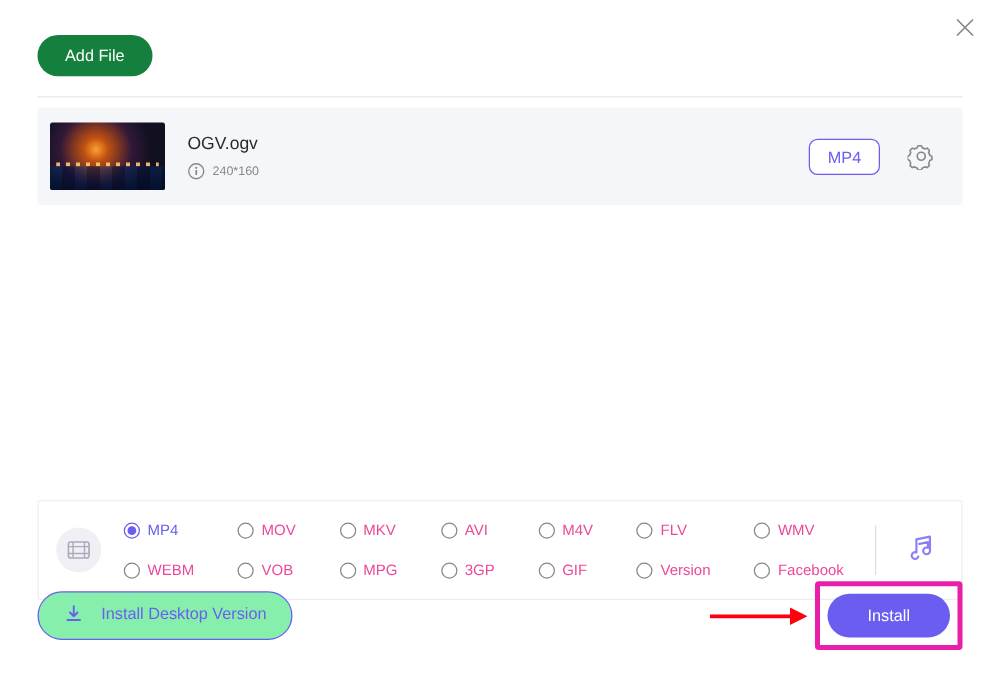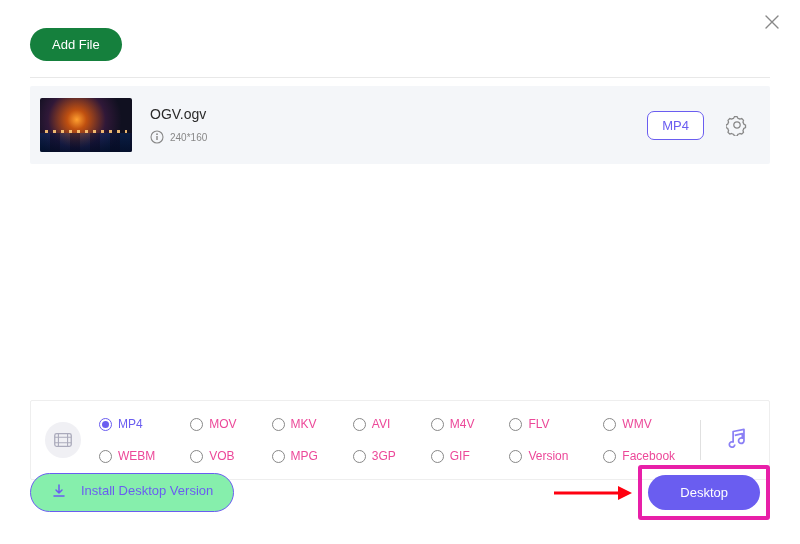--- a/index.html
+++ b/index.html
@@ -334,16 +334,16 @@
   </button>
 
   <div class="convert-wrap">
     <div class="arrow-annot">
       <svg width="80" height="18" viewBox="0 0 80 18">
           <line x1="2" y1="9" x2="68" y2="9" stroke="#ff0010" stroke-width="3"></line>
           <polygon points="66,2 80,9 66,16" fill="#ff0010"></polygon>
         </svg>
     </div>
     <div class="convert-highlight">
-      <button class="convert-btn">Desktop</button>
+      <button class="convert-btn">Install</button>
     </div>
   </div>
 </div>
 
 </body></html>

